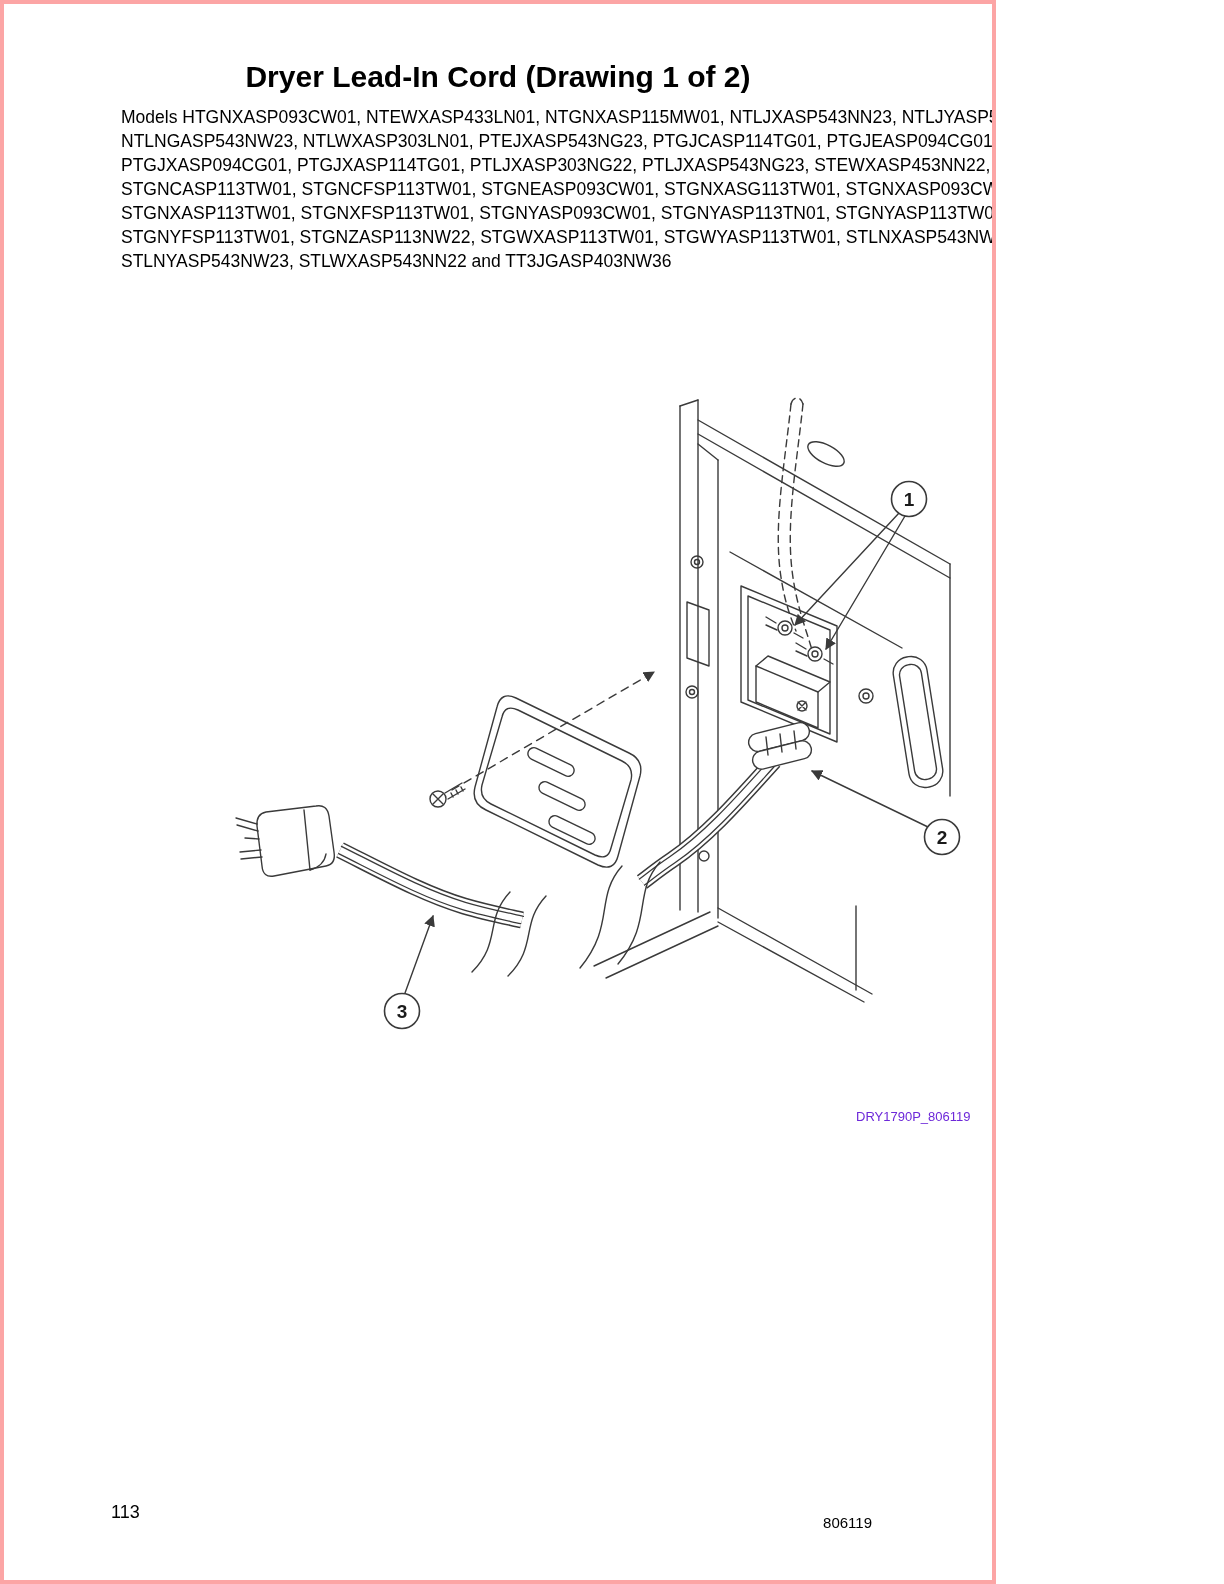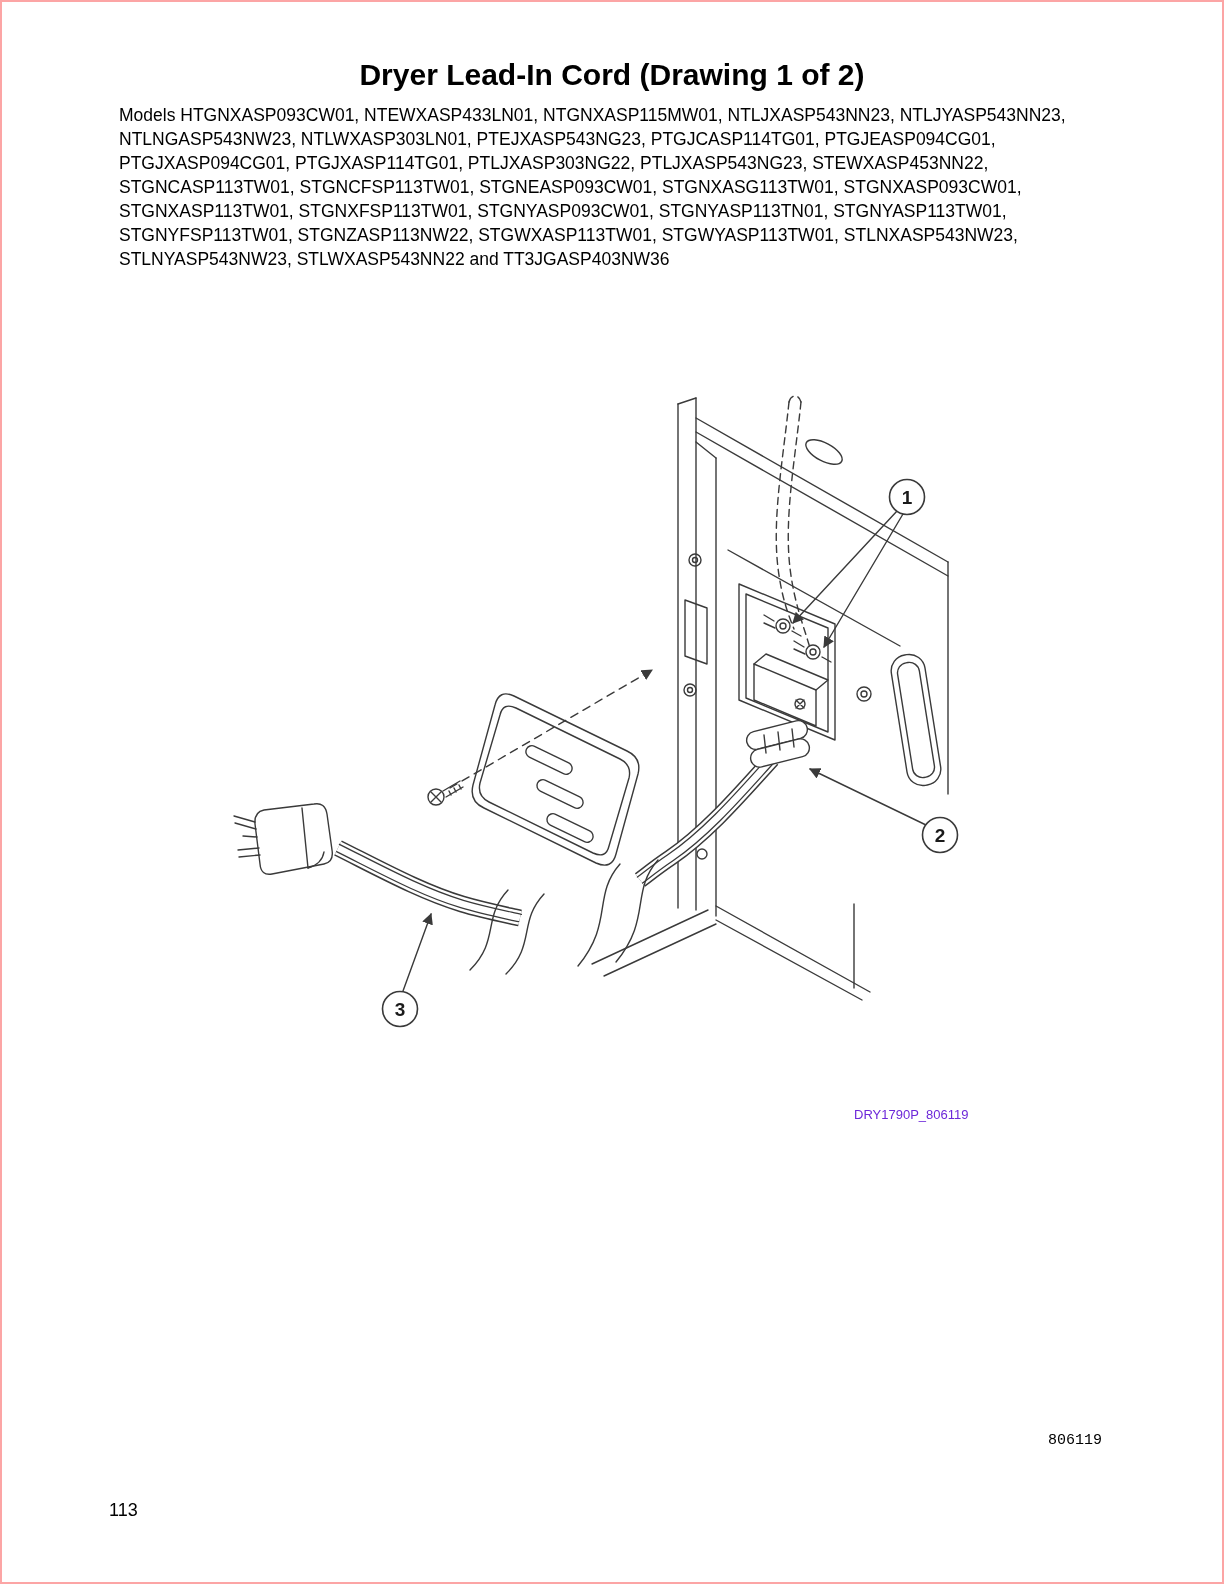--- a/index.html
+++ b/index.html
@@ -1,23 +1,23 @@
 <!DOCTYPE html>
 <html><head>
 <meta charset="utf-8">
 <style>
   html,body { margin:0; padding:0; background:#ffffff; }
   .page {
     position:relative;
-    width:1224px; height:1584px;
+    width:996px; height:1584px;
     background:#ffffff;
     font-family:"Liberation Sans", sans-serif;
     color:#000;
     box-sizing:border-box;
-    border:2px solid #fca5a5;
+    border:4px solid #fca5a5;
     overflow:hidden;
   }
   .title {
     position:absolute; top:56px; left:0; width:100%;
     margin:0; text-align:center;
     font-size:30px; font-weight:bold; letter-spacing:0;
   }
   .models {
     position:absolute; top:101px; left:117px; width:1020px;
     margin:0; 
@@ -30,23 +30,22 @@
   }
   .footer-pagenum {
     position:absolute; top:1498px; left:107px;
     font-size:18px;
   }
   .footer-copyright {
     position:absolute; top:1502px; left:0; width:100%;
     text-align:center; font-size:15.5px; font-weight:bold;
   }
   .footer-docnum {
-    position:absolute; top:1430px; right:120px;
+    position:absolute; top:1510px; right:120px;
     font-size:15px;
-    font-family:Liberation Mono, monospace;
   }
   .callout-num {
     font-family:"Liberation Sans", sans-serif;
     font-size:19px; font-weight:bold; fill:#1a1a1a;
     text-anchor:middle;
   }
 </style>
 </head>
 <body>
 

